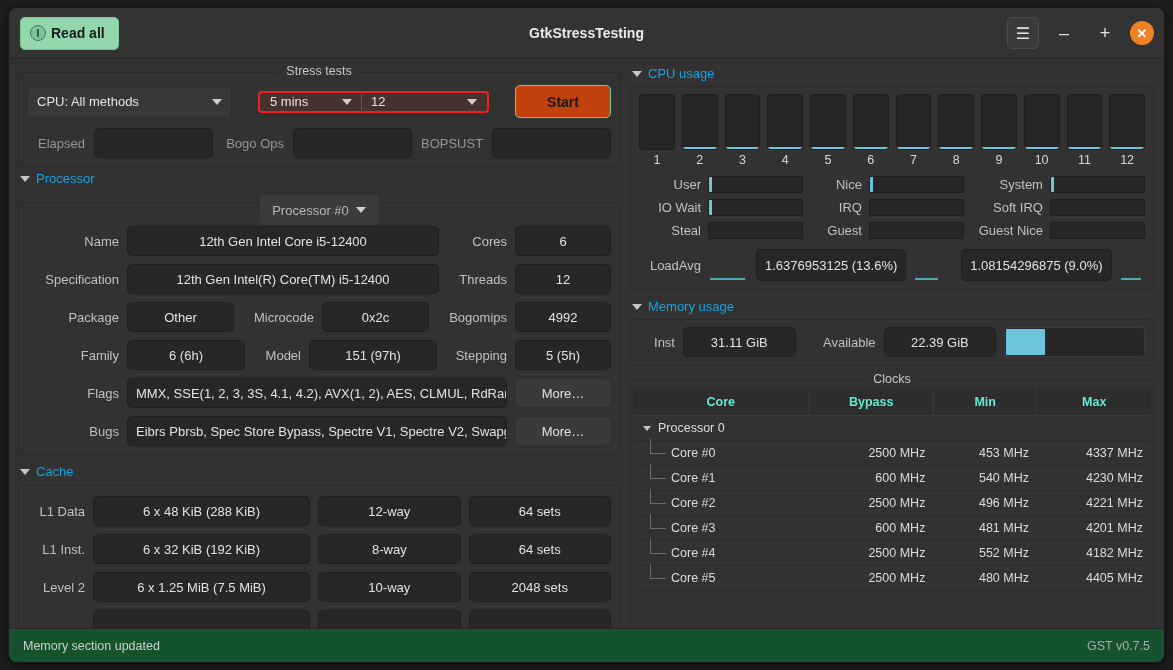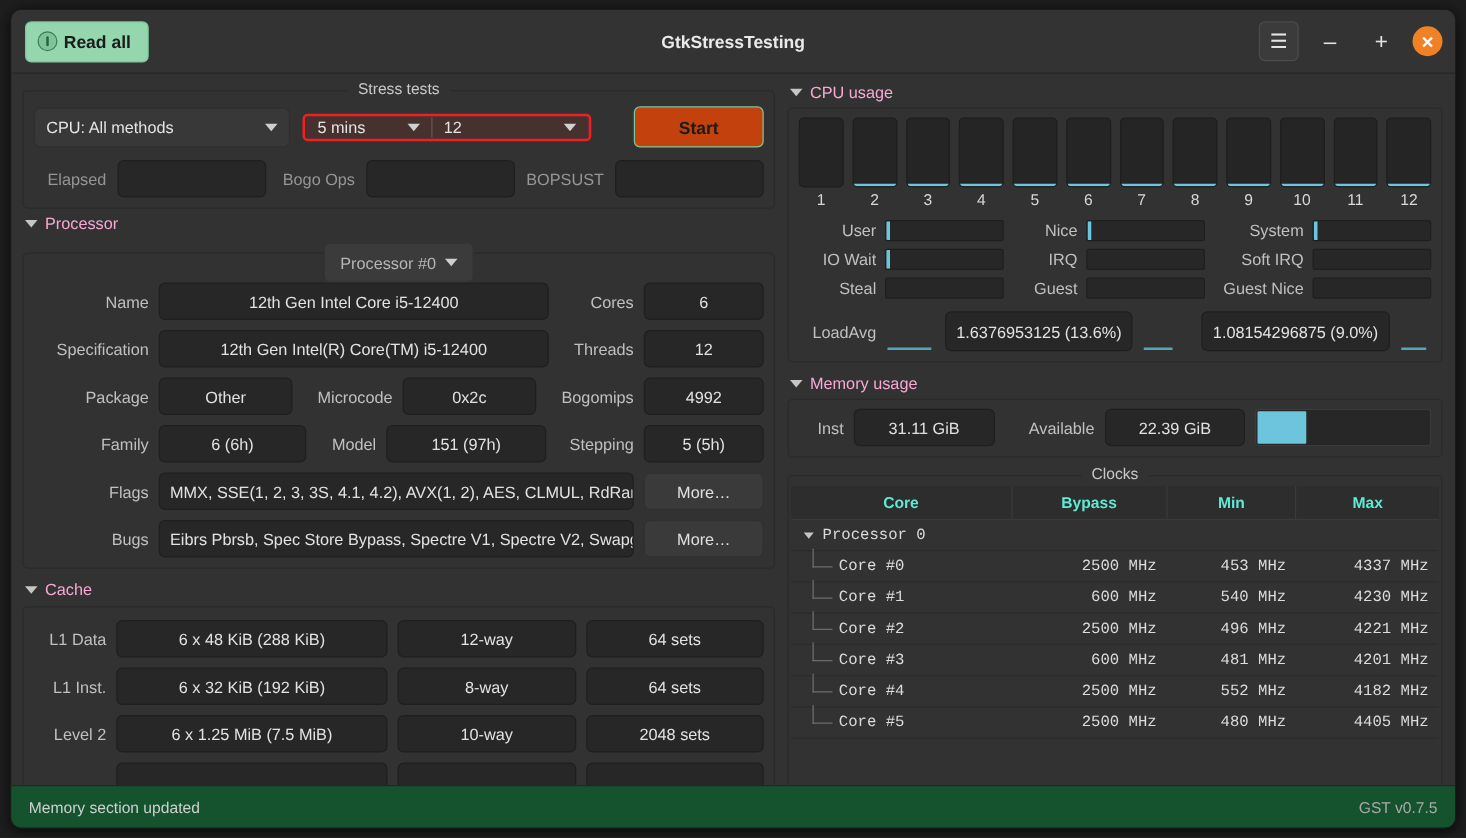--- a/index.html
+++ b/index.html
@@ -81,21 +81,21 @@
   
   .frame { border: 1px solid #2a2a2a; border-radius: 4px; padding: 7px 8px 8px; background: transparent; }
   .legend-wrap { position: relative; margin-top: 10px; }
   .legend {
     position: absolute; top: -8px; left: 0; right: 0; text-align: center;
     font-size: 12.5px; color: #c8c8c8; background: #323232; padding: 0 8px;
     width: fit-content; margin: 0 auto;
   }
   .expander {
     display: flex; align-items: center; gap: 6px;
-    font-size: 13px; color: #f9a8d4; cursor: pointer;
+    font-size: 13px; color: #0ea5e9; cursor: pointer;
     padding: 4px 0 3px 2px;
   }
   .tri { width: 0; height: 0; border-left: 5px solid transparent; border-right: 5px solid transparent; border-top: 6px solid #c6c6c6; }
 
   
   .ent {
     background: #272727; border: 1px solid #1f1f1f; border-radius: 5px;
     height: 30px; display: flex; align-items: center; justify-content: center;
     font-size: 13px; color: #e2e2e2; padding: 0 8px;
     overflow: hidden; white-space: nowrap;
@@ -109,21 +109,21 @@
   }
   .combo {
     background: #383838; border: 1px solid #2e2e2e; border-radius: 5px;
     height: 32px; display: flex; align-items: center;
     padding: 0 9px; font-size: 13px; color: #e4e4e4; cursor: pointer;
     justify-content: space-between; gap: 8px;
   }
   .caret { width:0;height:0;border-left:5px solid transparent;border-right:5px solid transparent;border-top:6px solid #cfcfcf; flex:0 0 auto;}
 
   
-  #stress-row { display: flex; align-items: center; gap: 0; }
+  #stress-row { display: flex; align-items: center; gap: 16px; }
   #method-combo { width: 205px; flex: 0 0 205px; }
   #redbox {
     border: 2px solid #ee2020; border-radius: 4px;
     background: #46312f;
     display: flex; align-items: stretch;
     margin-left: 10px; margin-right: 10px;
     height: 22px;
     padding: 1px;
   }
   #redbox .combo { background: transparent; border: none; height: 100%; border-radius: 0; }
@@ -179,21 +179,21 @@
   #clocks-frame { padding: 0; }
   table.clk { width: 100%; border-collapse: collapse; table-layout: fixed; }
   table.clk th {
     font-size: 12.5px; color: #5eead4; font-weight: 700;
     padding: 6px 8px; border-bottom: 1px solid #3a3a3a;
     border-right: 1px solid #3a3a3a; background: #2d2d2d;
   }
   table.clk th:last-child { border-right: none; }
   table.clk td {
     font-size: 12.5px; color: #dcdcdc; padding: 5px 8px;
-    border-bottom: 1px solid #2b2b2b; text-align: right; white-space: nowrap; font-family: Liberation Mono, monospace;
+    border-bottom: 1px solid #2b2b2b; text-align: right; white-space: nowrap;
   }
   table.clk td.core { text-align: left; }
   .grp-cell { display: flex; align-items: center; gap: 7px; padding-left: 2px; }
   .tri-sm { width:0;height:0;border-left:4.5px solid transparent;border-right:4.5px solid transparent;border-top:5.5px solid #c6c6c6;}
   .child { display: flex; align-items: center; gap: 0; padding-left: 4px; }
   .elbow { width: 26px; height: 10px; position: relative; flex: 0 0 26px; }
   .elbow::before { content:""; position:absolute; left:5px; top:-9px; bottom:4px; width:1px; background:#6d6d6d; }
   .elbow::after  { content:""; position:absolute; left:5px; bottom:4px; width:16px; height:1px; background:#6d6d6d; }
   .elbow.last::before { top:-9px; }
 

